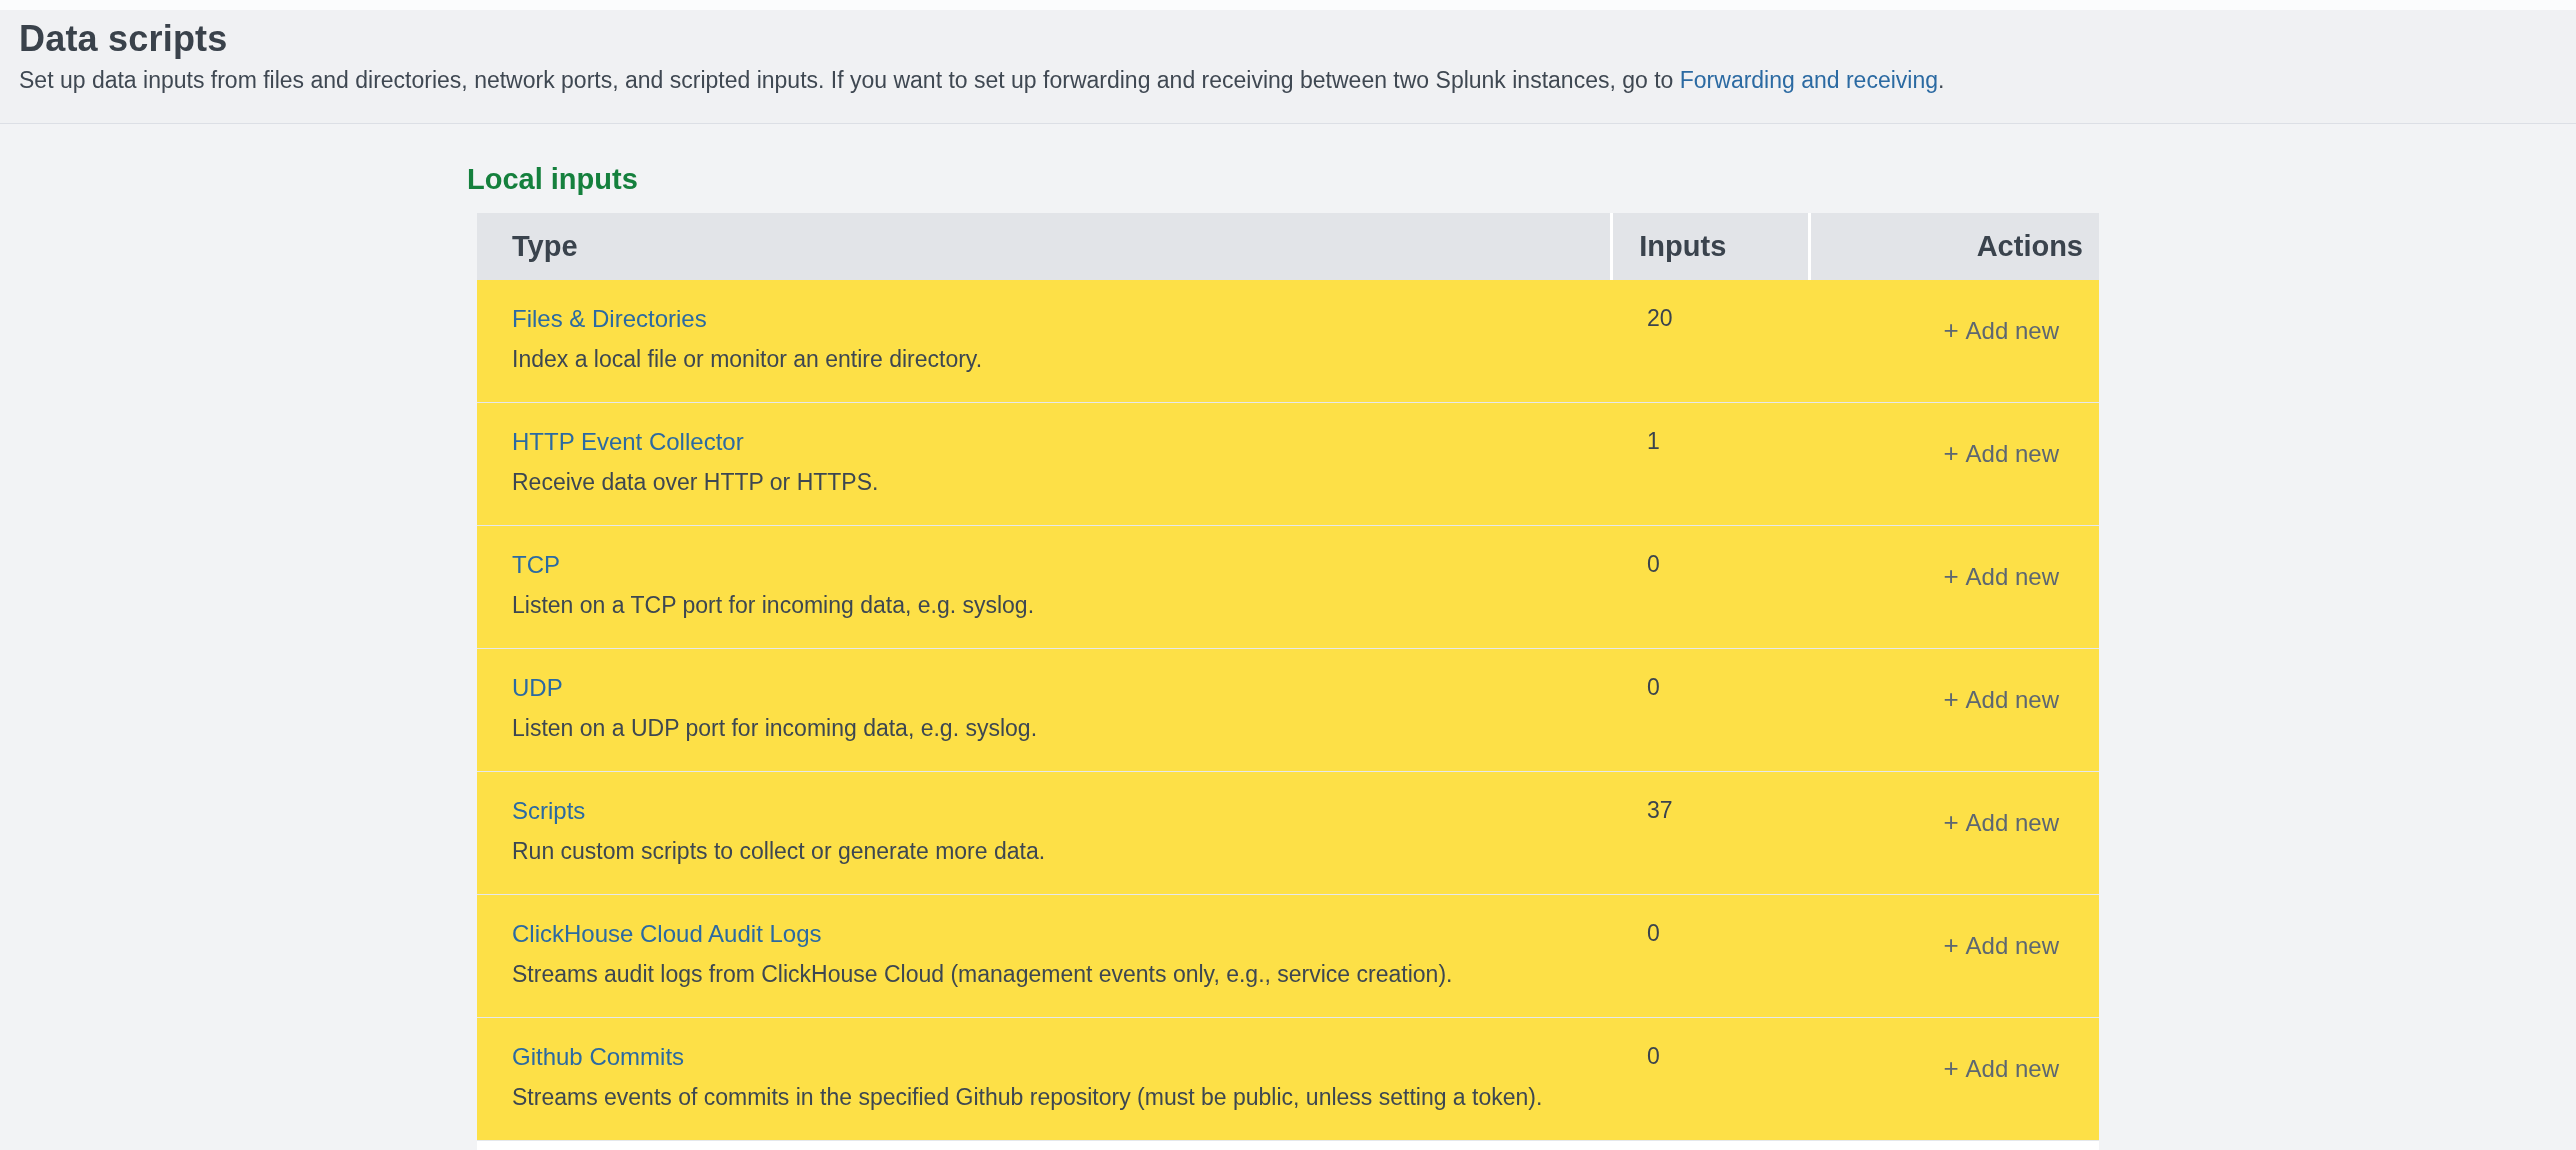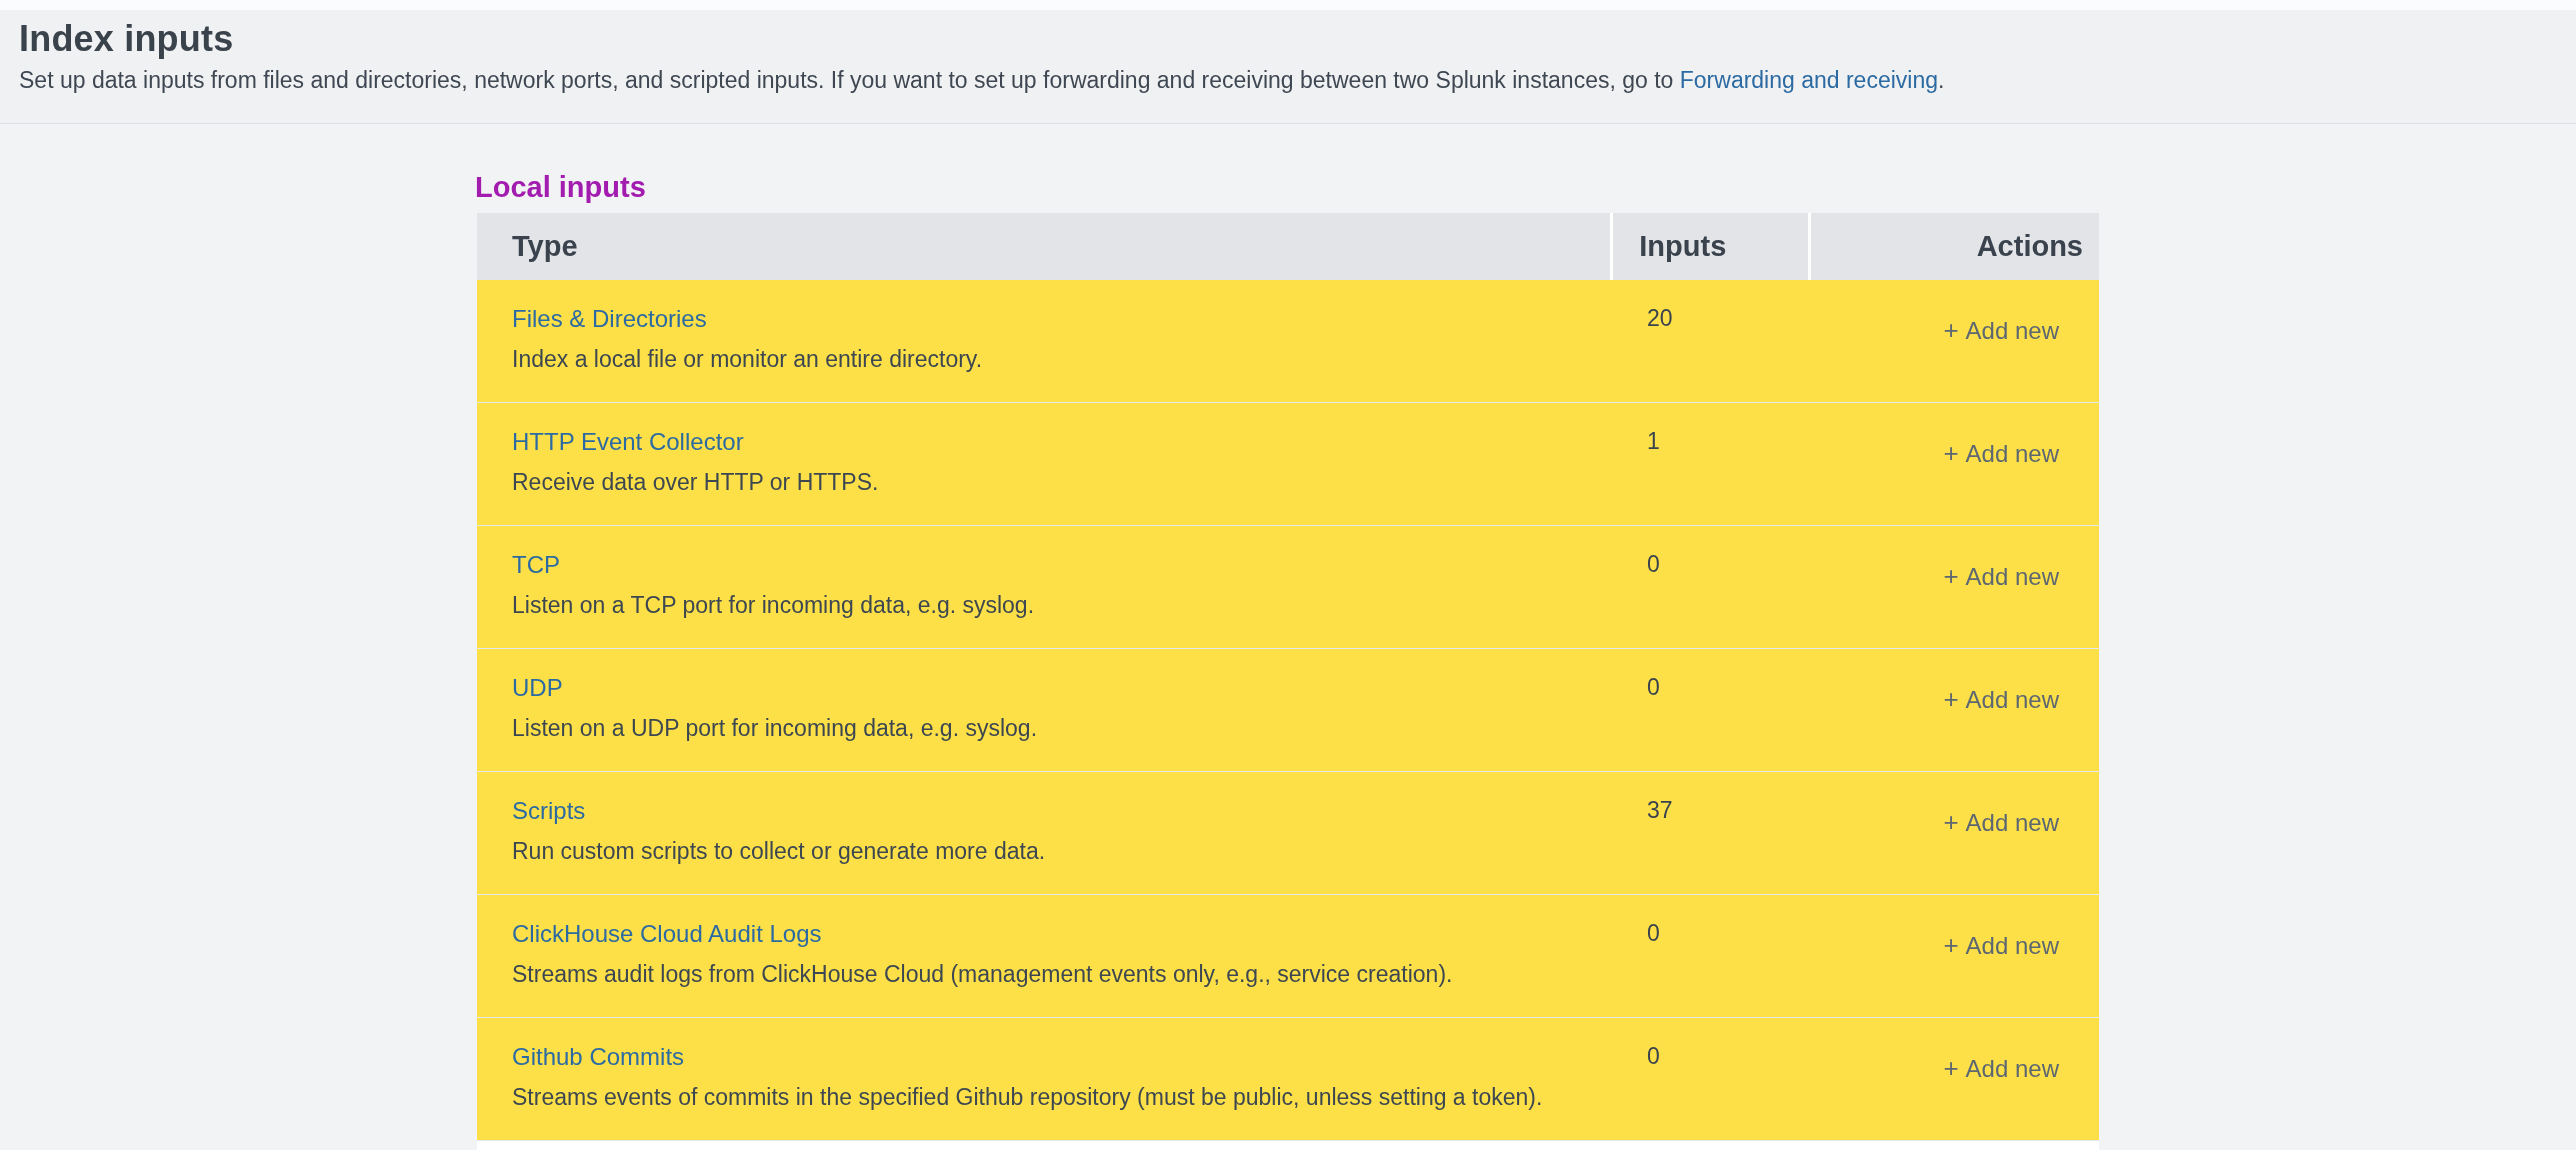--- a/index.html
+++ b/index.html
@@ -55,24 +55,24 @@
   
   .content {
     position: absolute;
     top: 126px; left: 0; right: 0; bottom: 0;
     background: #f2f3f5;
   }
   .section-heading {
     position: absolute;
     left: 459px;
     top: 29px;
-    margin: 16px;
+    margin: 8px;
     font-size: 29px;
     font-weight: 700;
-    color: #a21caf;
+    color: #15803d;
   }
   
   .inputs-table {
     position: absolute;
     left: 477px;
     top: 87px;
     width: 1622px;
   }
   .thead {
     display: flex;
@@ -152,21 +152,21 @@
   }
 </style>
 </head>
 <body>
 
 <div class="screen">
 
   <div class="top-strip"></div>
 
   <div class="page-header">
-    <h1 class="page-title">Index inputs</h1>
+    <h1 class="page-title">Data scripts</h1>
     <div class="page-subtitle">
       <span>Set up data inputs from files and directories, network ports, and scripted inputs. If you want to set up forwarding and receiving between two Splunk instances, go to </span><a class="text-link">Forwarding and receiving</a><span>.</span>
     </div>
   </div>
 
   <div class="content">
 
     <h2 class="section-heading">Local inputs</h2>
 
     <div class="inputs-table">

